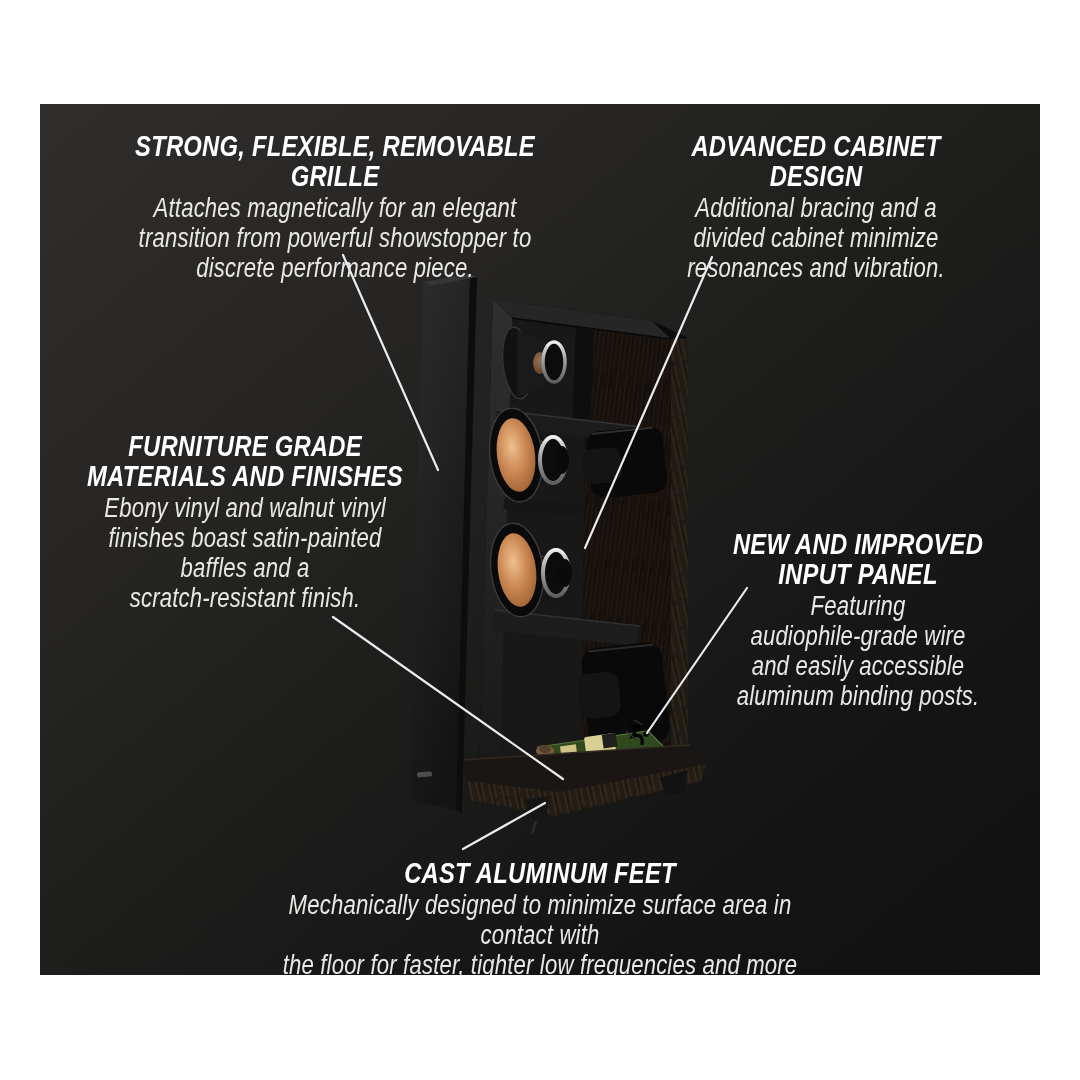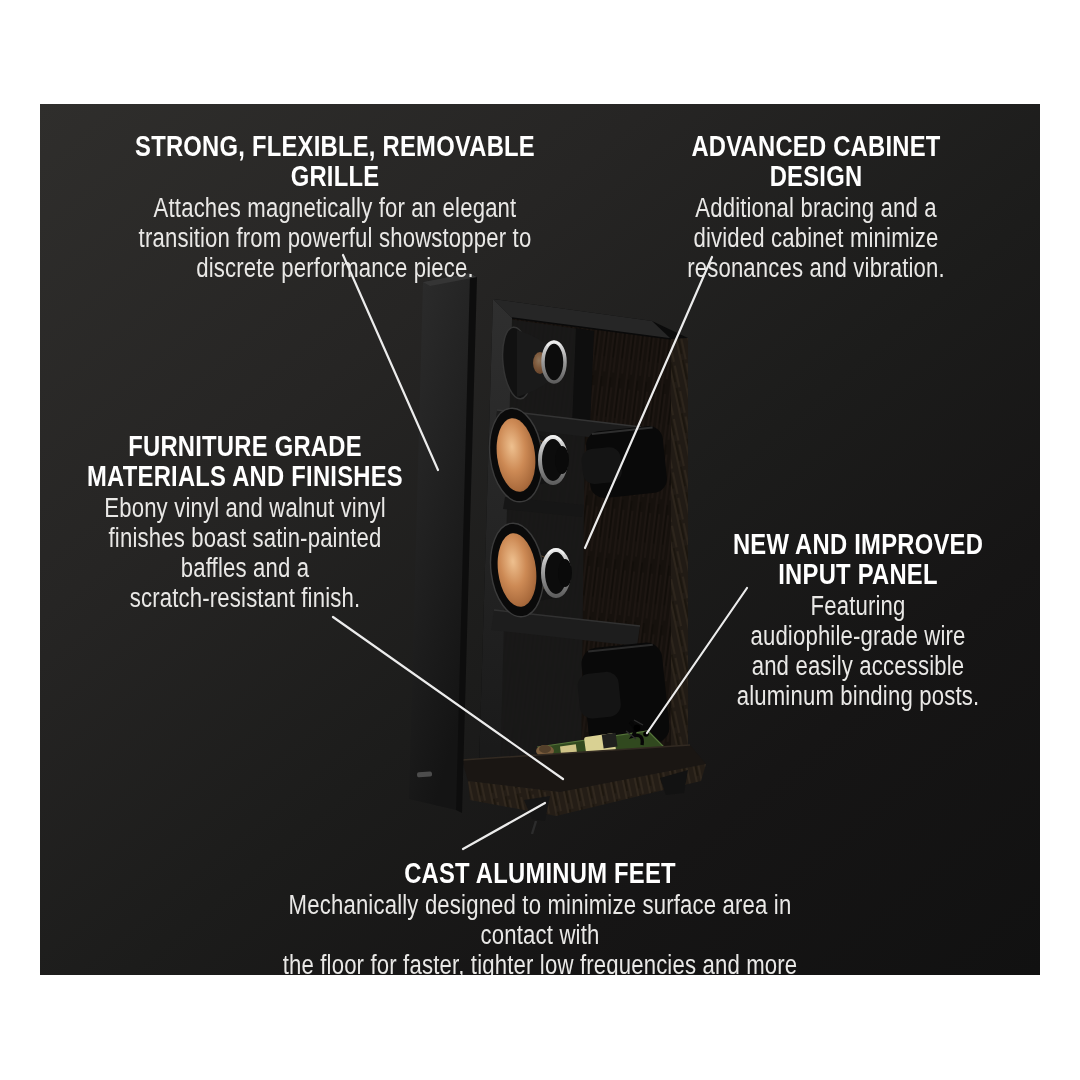--- a/index.html
+++ b/index.html
@@ -4,20 +4,21 @@
 <style>
   html,body{margin:0;padding:0;}
   body{
     width:1080px;height:1080px;position:relative;background:#ffffff;
     font-family:"Liberation Sans", sans-serif;overflow:hidden;
   }
   .panel{
     position:absolute;left:40px;top:104px;width:1000px;height:871px;
     background:linear-gradient(140deg,#2f2e2c 0%,#262524 30%,#1c1c1b 55%,#161515 75%,#111111 100%);
     overflow:hidden;
+    font-style:italic;
   }
   .illustration{position:absolute;left:0;top:0;}
   .callout{
     position:absolute;text-align:center;color:#ffffff;
     transform:scaleX(0.82);transform-origin:50% 0;
   }
   .callout .heading{
     font-weight:700;font-size:29px;line-height:30px;letter-spacing:0.3px;
     color:#ffffff;white-space:pre-line;
   }

